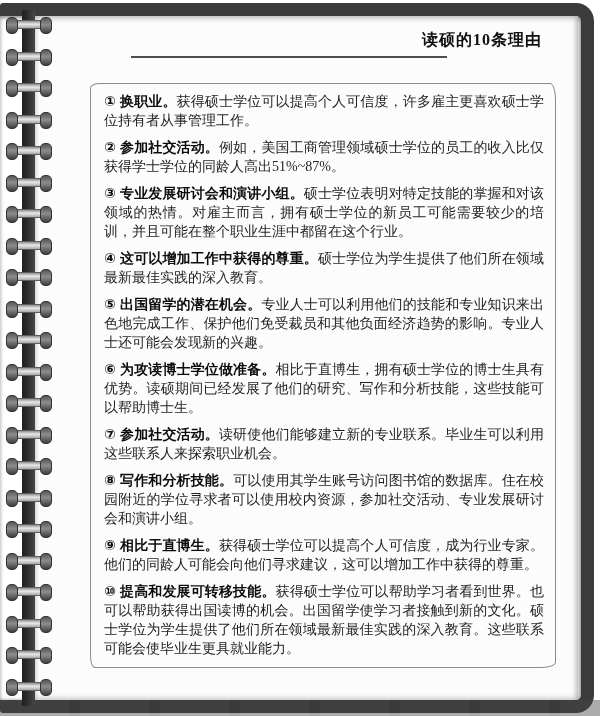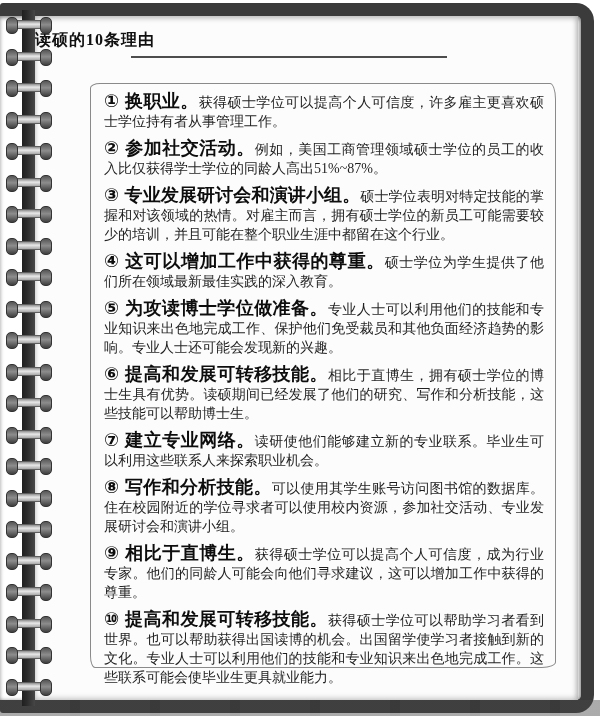--- a/index.html
+++ b/index.html
@@ -46,39 +46,39 @@
     border:1px solid #5e5e5e;
   }
   .ring::before,.ring::after{
     content:"";position:absolute;top:-4px;width:10px;height:15px;border-radius:5px;
     background:linear-gradient(180deg,#555,#8d8d8d 45%,#3e3e3e);
     border:1px solid #333;
   }
   .ring::before{left:-2px;}
   .ring::after{right:-2px;}
   
-  .title-wrap{position:absolute;left:0;top:14px;width:100%;text-align:left;padding-right:36px;}
+  .title-wrap{position:absolute;left:0;top:14px;width:100%;text-align:right;padding-right:36px;}
   .title{
     display:inline-block;font-size:16px;font-weight:bold;color:#101010;letter-spacing:1px;
   }
   .title-rule{width:316px;height:0;border-top:2px solid #4d4d4d;margin:5px auto 0;}
   
   .box{
     position:absolute;left:55px;top:67px;width:466px;height:585px;
     border:1.6px solid var(--box-border);
     border-radius:10px 6px 14px 5px / 5px 16px 6px 12px;
     padding:8px 11px 6px 13px;
     background:transparent;
   }
   .item{
     font-size:14px;line-height:19px;color:var(--ink);
     text-align:justify;margin:0 0 8px 0;
   }
   .item:last-child{margin-bottom:0;}
-  .lead{font-weight:bold;color:#0d0d0d;font-family:"Liberation Sans","DejaVu Sans",sans-serif;font-size:18px;}
+  .lead{font-weight:bold;color:#0d0d0d;font-family:"Liberation Sans","DejaVu Sans",sans-serif;font-size:14px;}
   .body{color:var(--ink);}
 </style>
 </head>
 <body>
 
 <div class="stage">
 
   <div class="cover"></div>
   <div class="cover-texture"></div>
 
@@ -87,26 +87,26 @@
       <div class="title">读硕的10条理由</div>
       <div class="title-rule"></div>
     </div>
 
     <div class="box">
       <div>
           <p class="item"><b class="lead">① 换职业。</b><span class="body">获得硕士学位可以提高个人可信度，许多雇主更喜欢硕士学位持有者从事管理工作。</span></p>
           <p class="item"><b class="lead">② 参加社交活动。</b><span class="body">例如，美国工商管理领域硕士学位的员工的收入比仅获得学士学位的同龄人高出51%~87%。</span></p>
           <p class="item"><b class="lead">③ 专业发展研讨会和演讲小组。</b><span class="body">硕士学位表明对特定技能的掌握和对该领域的热情。对雇主而言，拥有硕士学位的新员工可能需要较少的培训，并且可能在整个职业生涯中都留在这个行业。</span></p>
           <p class="item"><b class="lead">④ 这可以增加工作中获得的尊重。</b><span class="body">硕士学位为学生提供了他们所在领域最新最佳实践的深入教育。</span></p>
-          <p class="item"><b class="lead">⑤ 为攻读博士学位做准备。</b><span class="body">专业人士可以利用他们的技能和专业知识来出色地完成工作、保护他们免受裁员和其他负面经济趋势的影响。专业人士还可能会发现新的兴趣。</span></p>
-          <p class="item"><b class="lead">⑥ 提高和发展可转移技能。</b><span class="body">相比于直博生，拥有硕士学位的博士生具有优势。读硕期间已经发展了他们的研究、写作和分析技能，这些技能可以帮助博士生。</span></p>
-          <p class="item"><b class="lead">⑦ 建立专业网络。</b><span class="body">读研使他们能够建立新的专业联系。毕业生可以利用这些联系人来探索职业机会。</span></p>
+          <p class="item"><b class="lead">⑤ 出国留学的潜在机会。</b><span class="body">专业人士可以利用他们的技能和专业知识来出色地完成工作、保护他们免受裁员和其他负面经济趋势的影响。专业人士还可能会发现新的兴趣。</span></p>
+          <p class="item"><b class="lead">⑥ 为攻读博士学位做准备。</b><span class="body">相比于直博生，拥有硕士学位的博士生具有优势。读硕期间已经发展了他们的研究、写作和分析技能，这些技能可以帮助博士生。</span></p>
+          <p class="item"><b class="lead">⑦ 参加社交活动。</b><span class="body">读研使他们能够建立新的专业联系。毕业生可以利用这些联系人来探索职业机会。</span></p>
           <p class="item"><b class="lead">⑧ 写作和分析技能。</b><span class="body">可以使用其学生账号访问图书馆的数据库。住在校园附近的学位寻求者可以使用校内资源，参加社交活动、专业发展研讨会和演讲小组。</span></p>
           <p class="item"><b class="lead">⑨ 相比于直博生。</b><span class="body">获得硕士学位可以提高个人可信度，成为行业专家。他们的同龄人可能会向他们寻求建议，这可以增加工作中获得的尊重。</span></p>
-          <p class="item"><b class="lead">⑩ 提高和发展可转移技能。</b><span class="body">获得硕士学位可以帮助学习者看到世界。也可以帮助获得出国读博的机会。出国留学使学习者接触到新的文化。专业人士可以利用他们的技能和专业知识来出色地完成工作。这些联系可能会使毕业生更具就业能力。</span></p>
+          <p class="item"><b class="lead">⑩ 提高和发展可转移技能。</b><span class="body">获得硕士学位可以帮助学习者看到世界。也可以帮助获得出国读博的机会。出国留学使学习者接触到新的文化。硕士学位为学生提供了他们所在领域最新最佳实践的深入教育。这些联系可能会使毕业生更具就业能力。</span></p>
         </div>
     </div>
   </div>
 
   <div class="strip"></div>
   <div class="binding">
       <div class="ring" style="top: 20px;"></div>
       <div class="ring" style="top: 51.5px;"></div>
       <div class="ring" style="top: 83px;"></div>
       <div class="ring" style="top: 114.5px;"></div>

